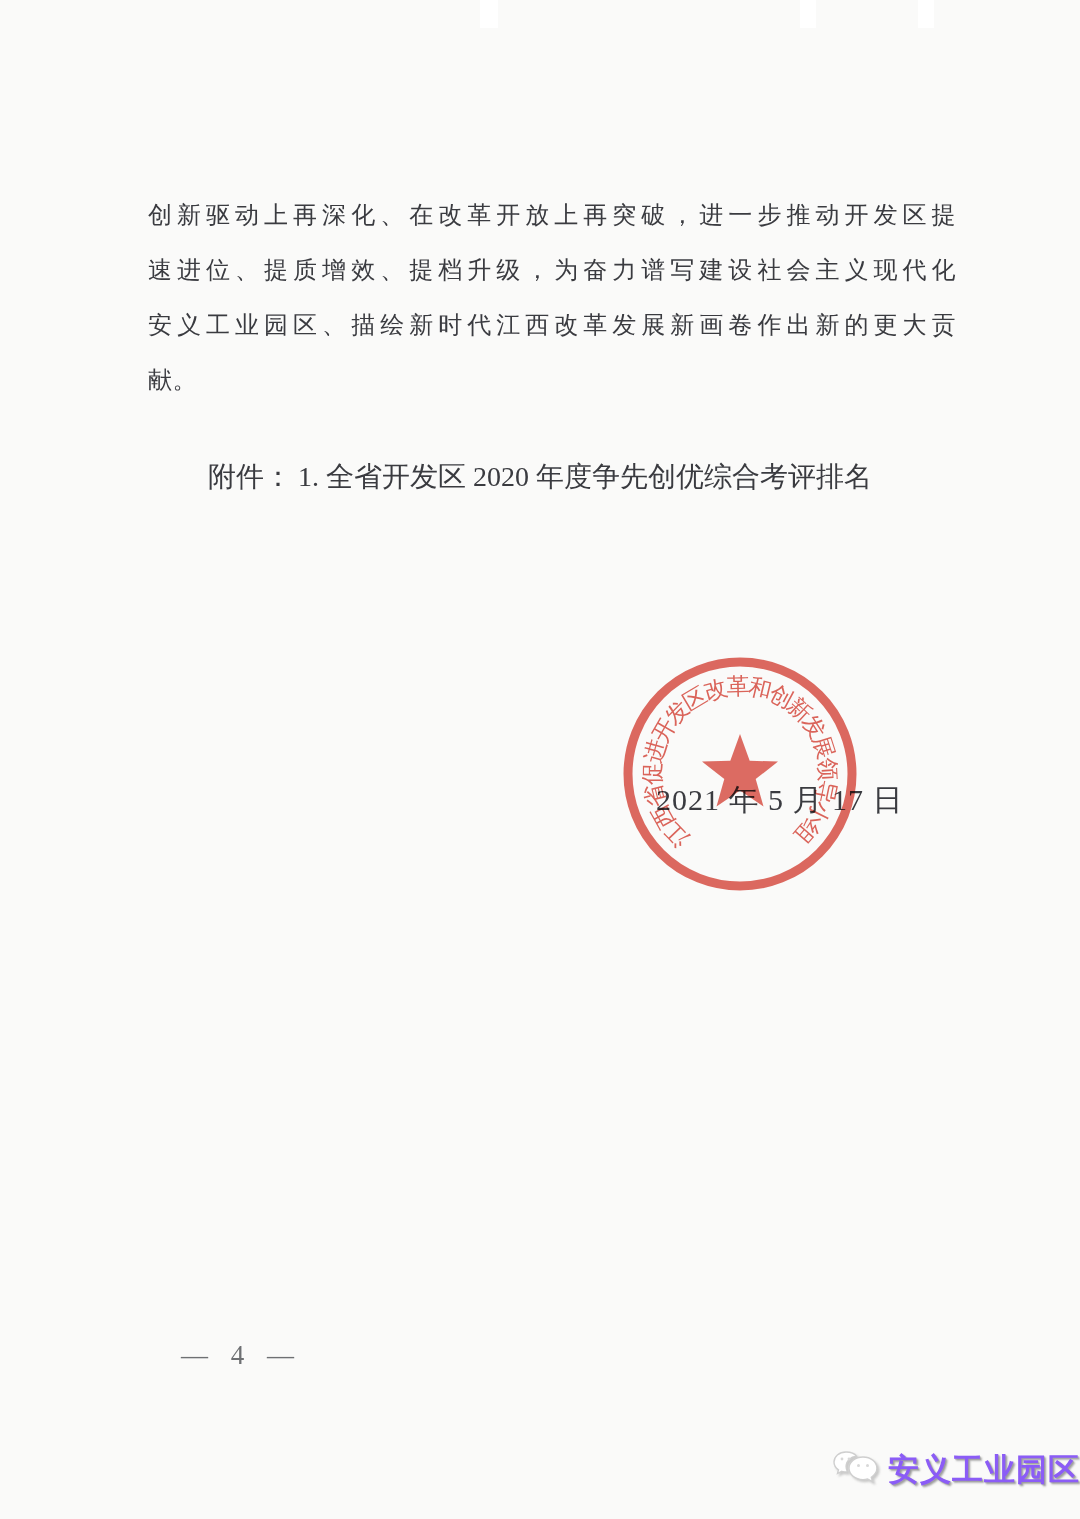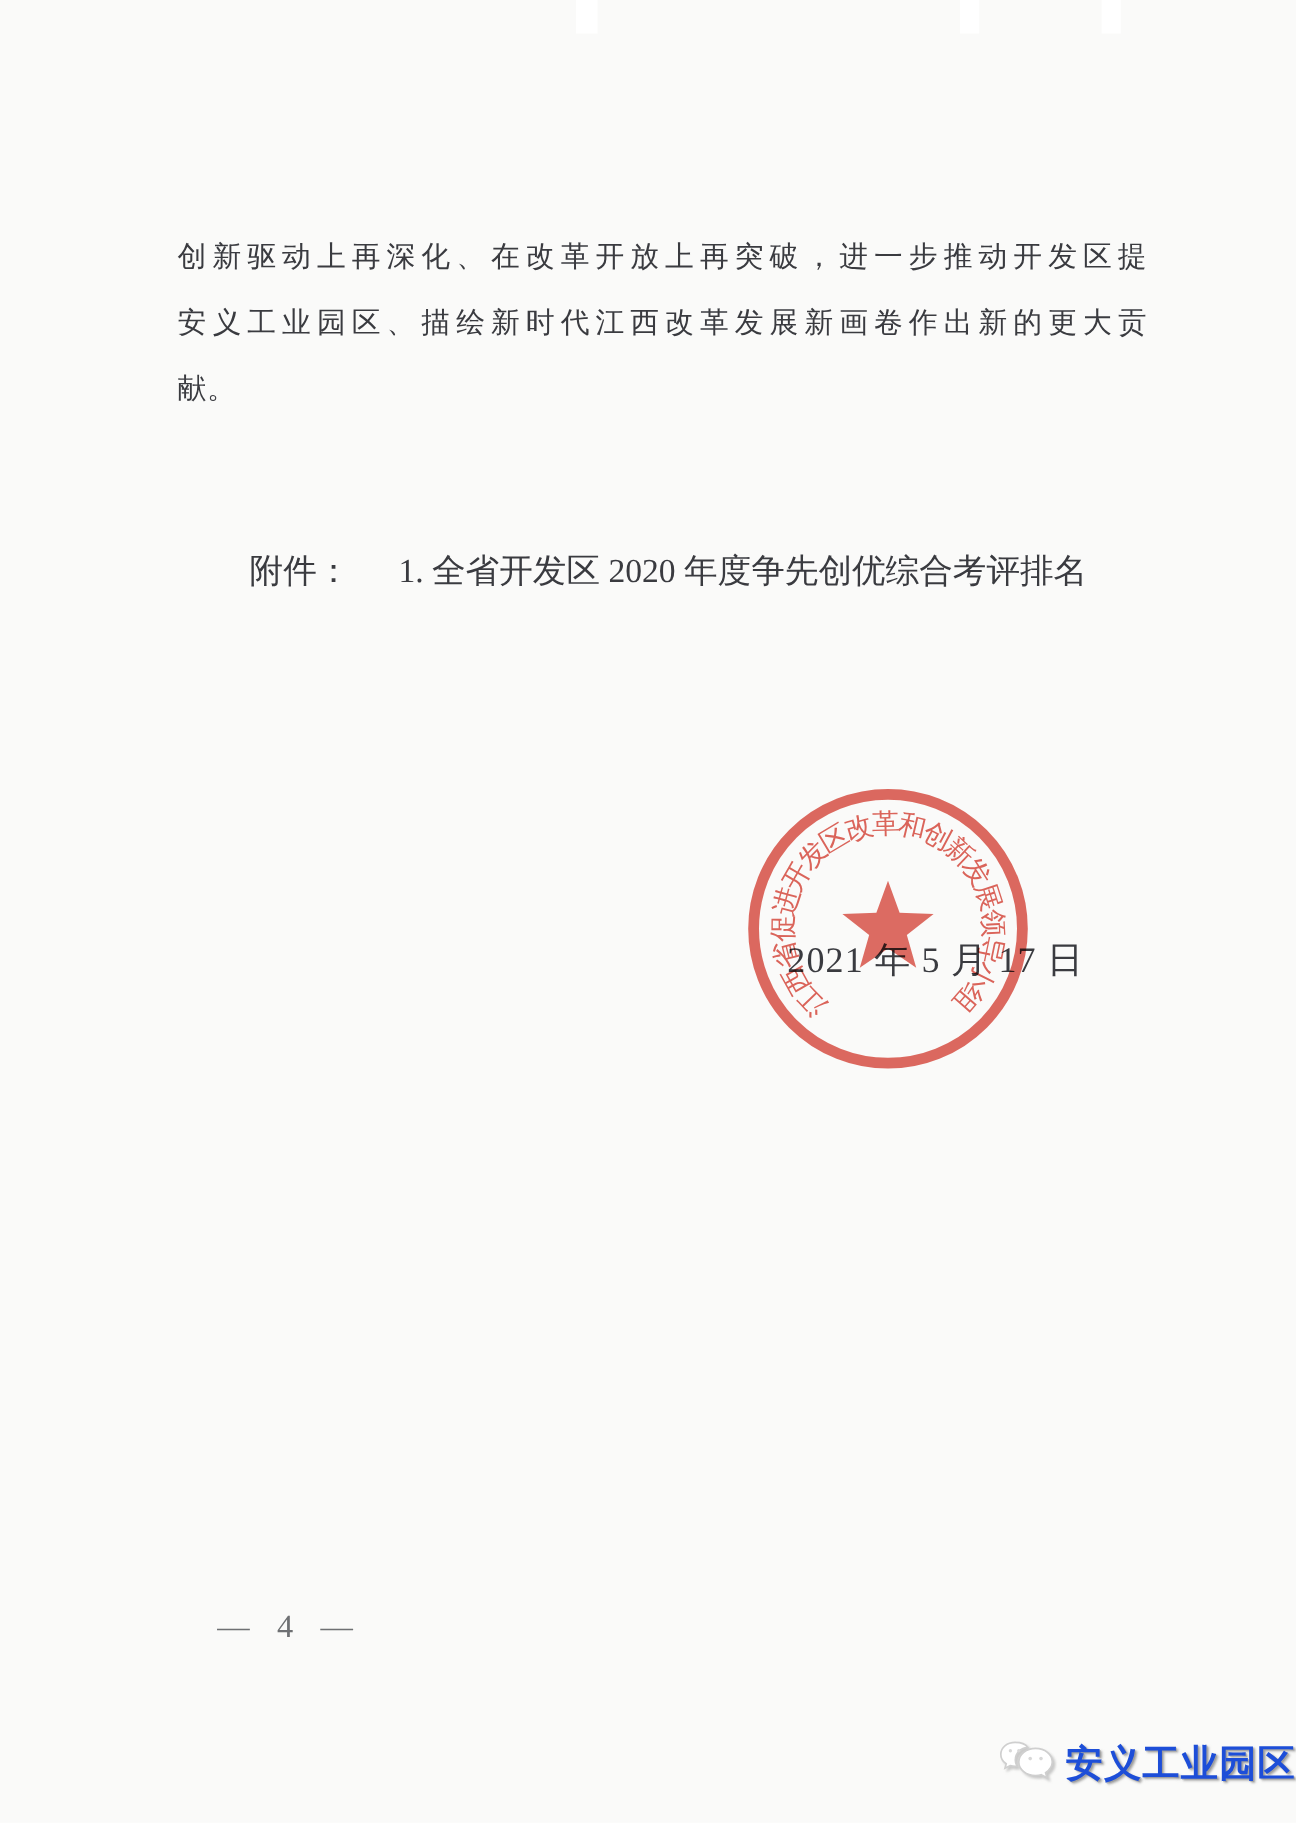--- a/index.html
+++ b/index.html
@@ -30,21 +30,21 @@
     text-align: justify; text-align-last: justify;
     white-space: normal;
   }
   .para-line.last { text-align: left; text-align-last: auto; }
 
   
   .attachments {
     position: absolute;
     left: 208px; top: 448px;
     display: flex; align-items: flex-start;
-    font-size: 28px; color: #3a3b40; gap: 34px;
+    font-size: 28px; color: #3a3b40;
   }
   .attach-label { line-height: 57px; margin-right: 6px; white-space: nowrap; }
   .attach-items { display: flex; }
   .attach-item { line-height: 57px; white-space: nowrap; }
 
   
   .doc-date {
     position: absolute;
     left: 608px; top: 780px;
     font-size: 30px; color: #3a3b40;
@@ -76,36 +76,37 @@
     left: 832px; top: 1448px;
     display: flex; align-items: center;
     z-index: 1;
   }
   .wechat-icon { width: 50px; height: 44px; margin-right: 6px;
     filter: drop-shadow(2px 2px 1px rgba(160,160,160,0.55));
   }
   .brand-text {
     font-family: "Liberation Sans", sans-serif;
     font-size: 31px; font-weight: bold;
-    color: #1d4ed8; letter-spacing: 1px; white-space: nowrap;
+    color: #8b5cf6; letter-spacing: 1px; white-space: nowrap;
     text-shadow: 2px 2px 2px rgba(140,140,140,0.75),
                  1px 1px 0 rgba(170,170,170,0.6);
   }
 </style>
 </head>
 <body>
 
 <div class="page">
 
   <div class="artifact" style="left:480px;width:18px;"></div>
   <div class="artifact" style="left:800px;width:16px;"></div>
   <div class="artifact" style="left:918px;width:16px;"></div>
 
   <div class="paragraph">
     <div class="para-line">创新驱动上再深化、在改革开放上再突破，进一步推动开发区提</div>
+    <div class="para-line">速进位、提质增效、提档升级，为奋力谱写建设社会主义现代化</div>
     <div class="para-line">安义工业园区、描绘新时代江西改革发展新画卷作出新的更大贡</div>
     <div class="para-line last">献。</div>
   </div>
 
   <div class="attachments">
     <div class="attach-label">附件：</div>
     <div class="attach-items">
       <div class="attach-item">1. 全省开发区 2020 年度争先创优综合考评排名</div>
     </div>
   </div>

